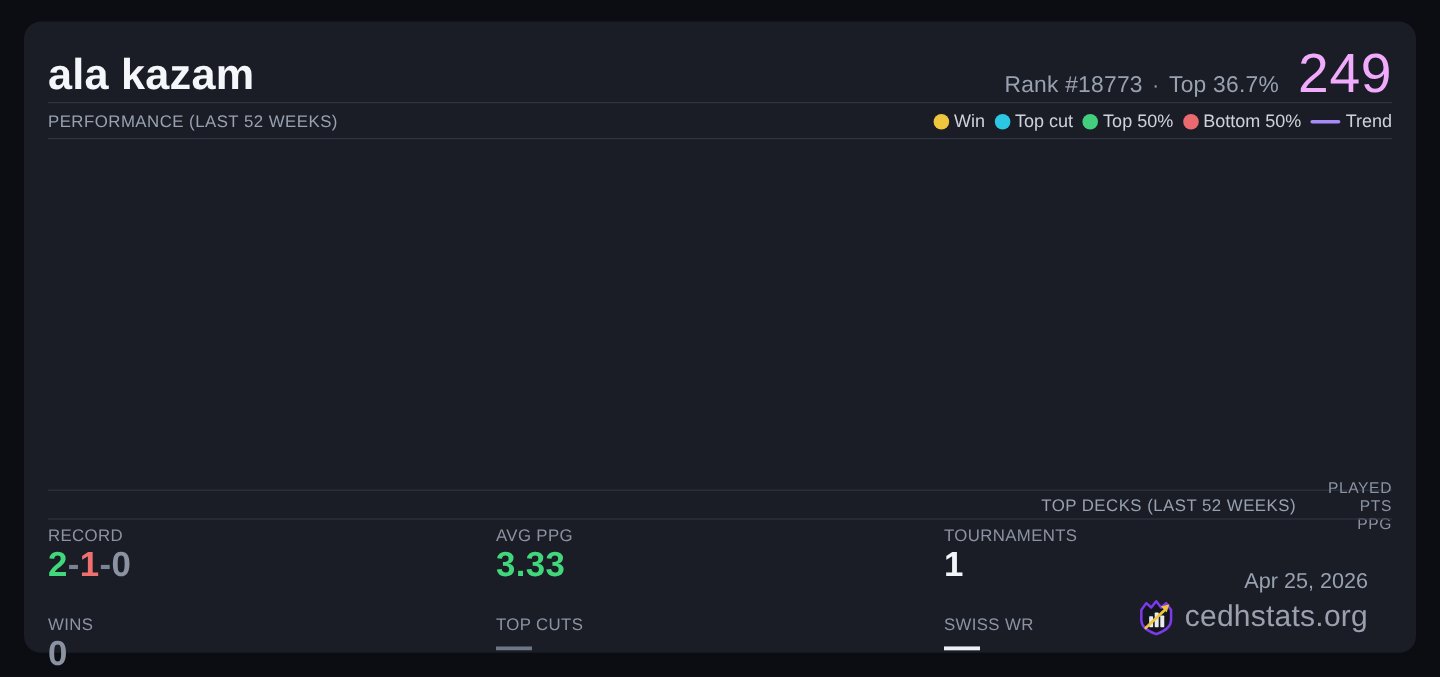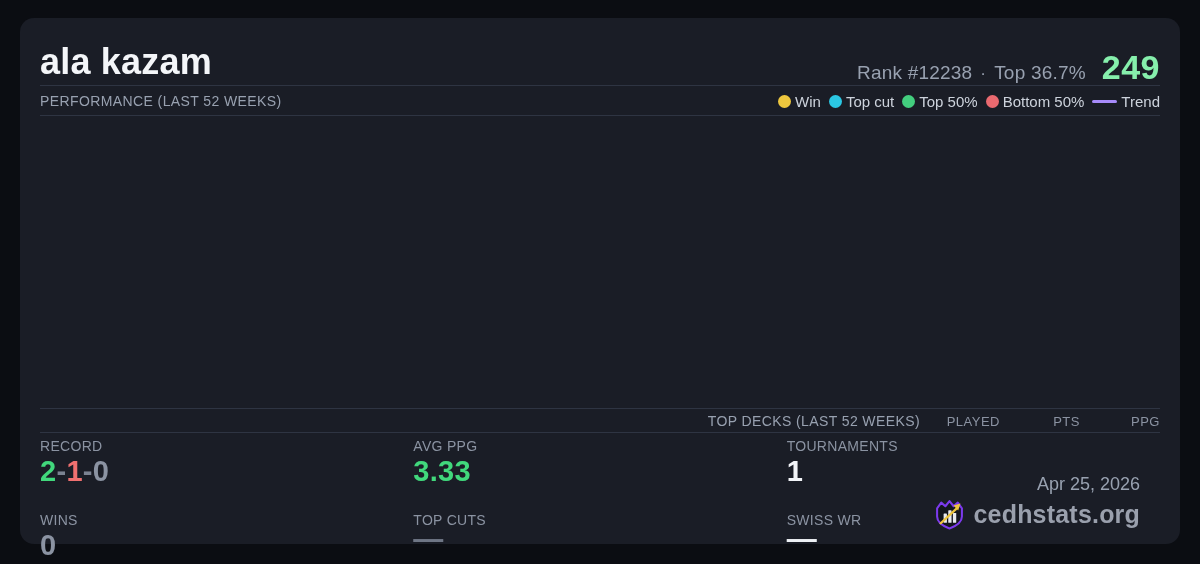--- a/index.html
+++ b/index.html
@@ -22,21 +22,21 @@
 
   
   .title-row {
     position:absolute; top:16px; left:20px; right:20px; height:50px;
     display:flex; justify-content:space-between; align-items:flex-end;
   }
   .page-title { font-size:36px; font-weight:700; color:#f4f6f9; letter-spacing:.2px; line-height:1; padding-bottom:4px; }
   .title-right { display:flex; align-items:baseline; gap:16px; }
   .rank-line { font-size:19px; color:#98a1b0; letter-spacing:.2px; }
   .rank-line .dot-sep { margin:0 8px; font-size:17px; }
-  .points { font-size:34px; font-weight:700; color:#86efac; line-height:1; letter-spacing:.5px; }
+  .points { font-size:46px; font-weight:400; color:#f0abfc; line-height:1; letter-spacing:.5px; }
 
   
   .perf-row {
     position:absolute; top:70px; left:20px; right:20px; height:26px;
     display:flex; justify-content:space-between; align-items:center;
   }
   .section-header { font-size:14px; color:#98a1b0; letter-spacing:.4px; }
   .legend { display:flex; align-items:center; gap:8px; }
   .legend-item { display:flex; align-items:center; gap:4px; }
   .legend-dot { width:13px; height:13px; border-radius:50%; display:inline-block; }
@@ -44,21 +44,21 @@
   .legend-label { font-size:15px; color:#cdd3dc; }
 
   
   .chart-area { position:absolute; top:98px; left:20px; right:20px; height:292px; }
 
   
   .topdecks-row {
     position:absolute; top:392px; left:20px; right:20px; height:22px;
     display:flex; justify-content:flex-end; align-items:center;
   }
-  .cols { display:flex; }
+  .cols { display:flex;flex-direction:column; }
   .cols span { display:inline-block; width:80px; text-align:right; font-size:13px; color:#8b93a2; letter-spacing:.5px; }
 
   
   .stats {
     position:absolute; top:420px; left:20px; right:20px; bottom:0;
     display:grid; grid-template-columns:repeat(3,1fr);
     grid-auto-rows:min-content; row-gap:24px;
   }
   .stat-label { font-size:14px; color:#8b93a2; letter-spacing:.3px; }
   .stat-value { font-size:29px; font-weight:700; color:#f2f4f8; line-height:34px; letter-spacing:.3px; }
@@ -67,32 +67,32 @@
   .c-gray { color:#8b93a2; }
   .c-dim { color:#7b8392; }
   .dash-value { font-size:30px; font-weight:700; line-height:22px; letter-spacing:-1px; }
   .dash-gray { color:#6e7685; }
   .dash-white { color:#eef1f5; }
 
   
   .footer-right { position:absolute; right:20px; bottom:14px; text-align:right;margin-top:15px; }
   .footer-date { font-size:18px; color:#98a1b0; margin-bottom:4px; }
   .brand { display:flex; align-items:center; justify-content:flex-end; gap:8px; }
-  .brand-text { font-size:25px; font-weight:700; color:#9aa0ad; letter-spacing:.2px; }
+  .brand-text { font-size:25px; font-weight:400; color:#9aa0ad; letter-spacing:.2px; }
 </style>
 </head>
 <body>
 
 <div class="card">
 
   <div class="title-row">
     <h1 class="page-title">ala kazam</h1>
     <div class="title-right">
       <div class="rank-line">
-        <span>Rank #12238</span><span class="dot-sep">·</span><span>Top 36.7%</span>
+        <span>Rank #18773</span><span class="dot-sep">·</span><span>Top 36.7%</span>
       </div>
       <div class="points">249</div>
     </div>
   </div>
 
   <div class="divider d1"></div>
 
   <div class="perf-row">
     <div class="section-header">PERFORMANCE (LAST 52 WEEKS)</div>
     <div class="legend">

